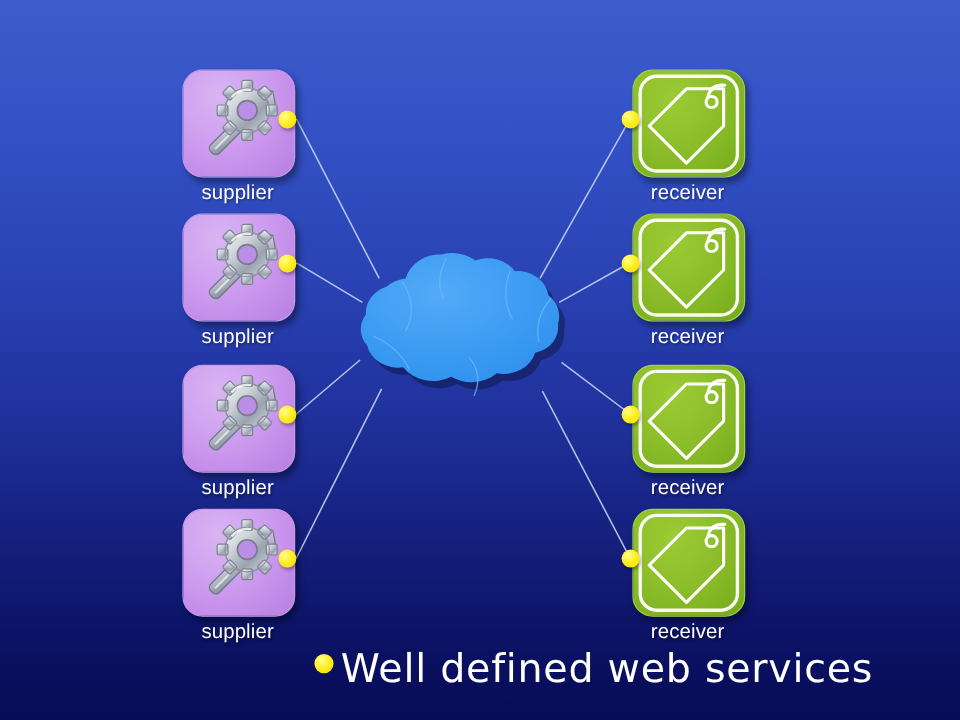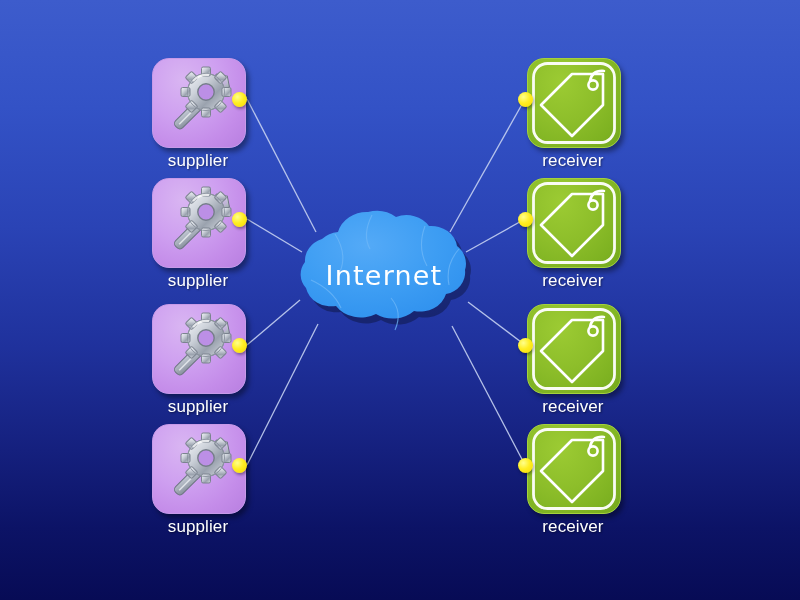--- a/index.html
+++ b/index.html
@@ -187,21 +187,20 @@
 
       <g stroke="#6fb8f8" stroke-width="1.1" fill="none" opacity="0.75">
         <path d="M60,32 q14,22 3,42"></path>
         <path d="M97,13 q-10,20 -2,34"></path>
         <path d="M150,24 q-8,22 2,40"></path>
         <path d="M184,47 q-14,16 -10,36"></path>
         <path d="M36,78 q22,10 30,28"></path>
         <path d="M120,128 q8,-18 -4,-32"></path>
       </g>
     </svg>
-    <div class="label">Internet</div>
   </div>
 
   <div class="node supplier" style="left:152px; top:58px;">
     <div class="tile supplier">
       <svg width="92" height="88" viewBox="0 0 92 88">
         <defs>
           <linearGradient id="metal1" x1="0" y1="0" x2="1" y2="1">
             <stop offset="0%" stop-color="#f2f4f7"></stop>
             <stop offset="35%" stop-color="#cdd2da"></stop>
             <stop offset="65%" stop-color="#9aa2ae"></stop>
@@ -393,14 +392,18 @@
   <div class="dot" style="left:232px; top:92px;"></div>
   <div class="dot" style="left:232px; top:212px;"></div>
   <div class="dot" style="left:232px; top:338px;"></div>
   <div class="dot" style="left:232px; top:458px;"></div>
 
   <div class="dot" style="left:518px; top:92px;"></div>
   <div class="dot" style="left:518px; top:212px;"></div>
   <div class="dot" style="left:518px; top:338px;"></div>
   <div class="dot" style="left:518px; top:458px;"></div>
 
+  <div id="bullet-line">
+    <div class="bullet"></div>
+    <div class="btext">Well defined web services</div>
+  </div>
 
 </div>
 
 </body></html>

